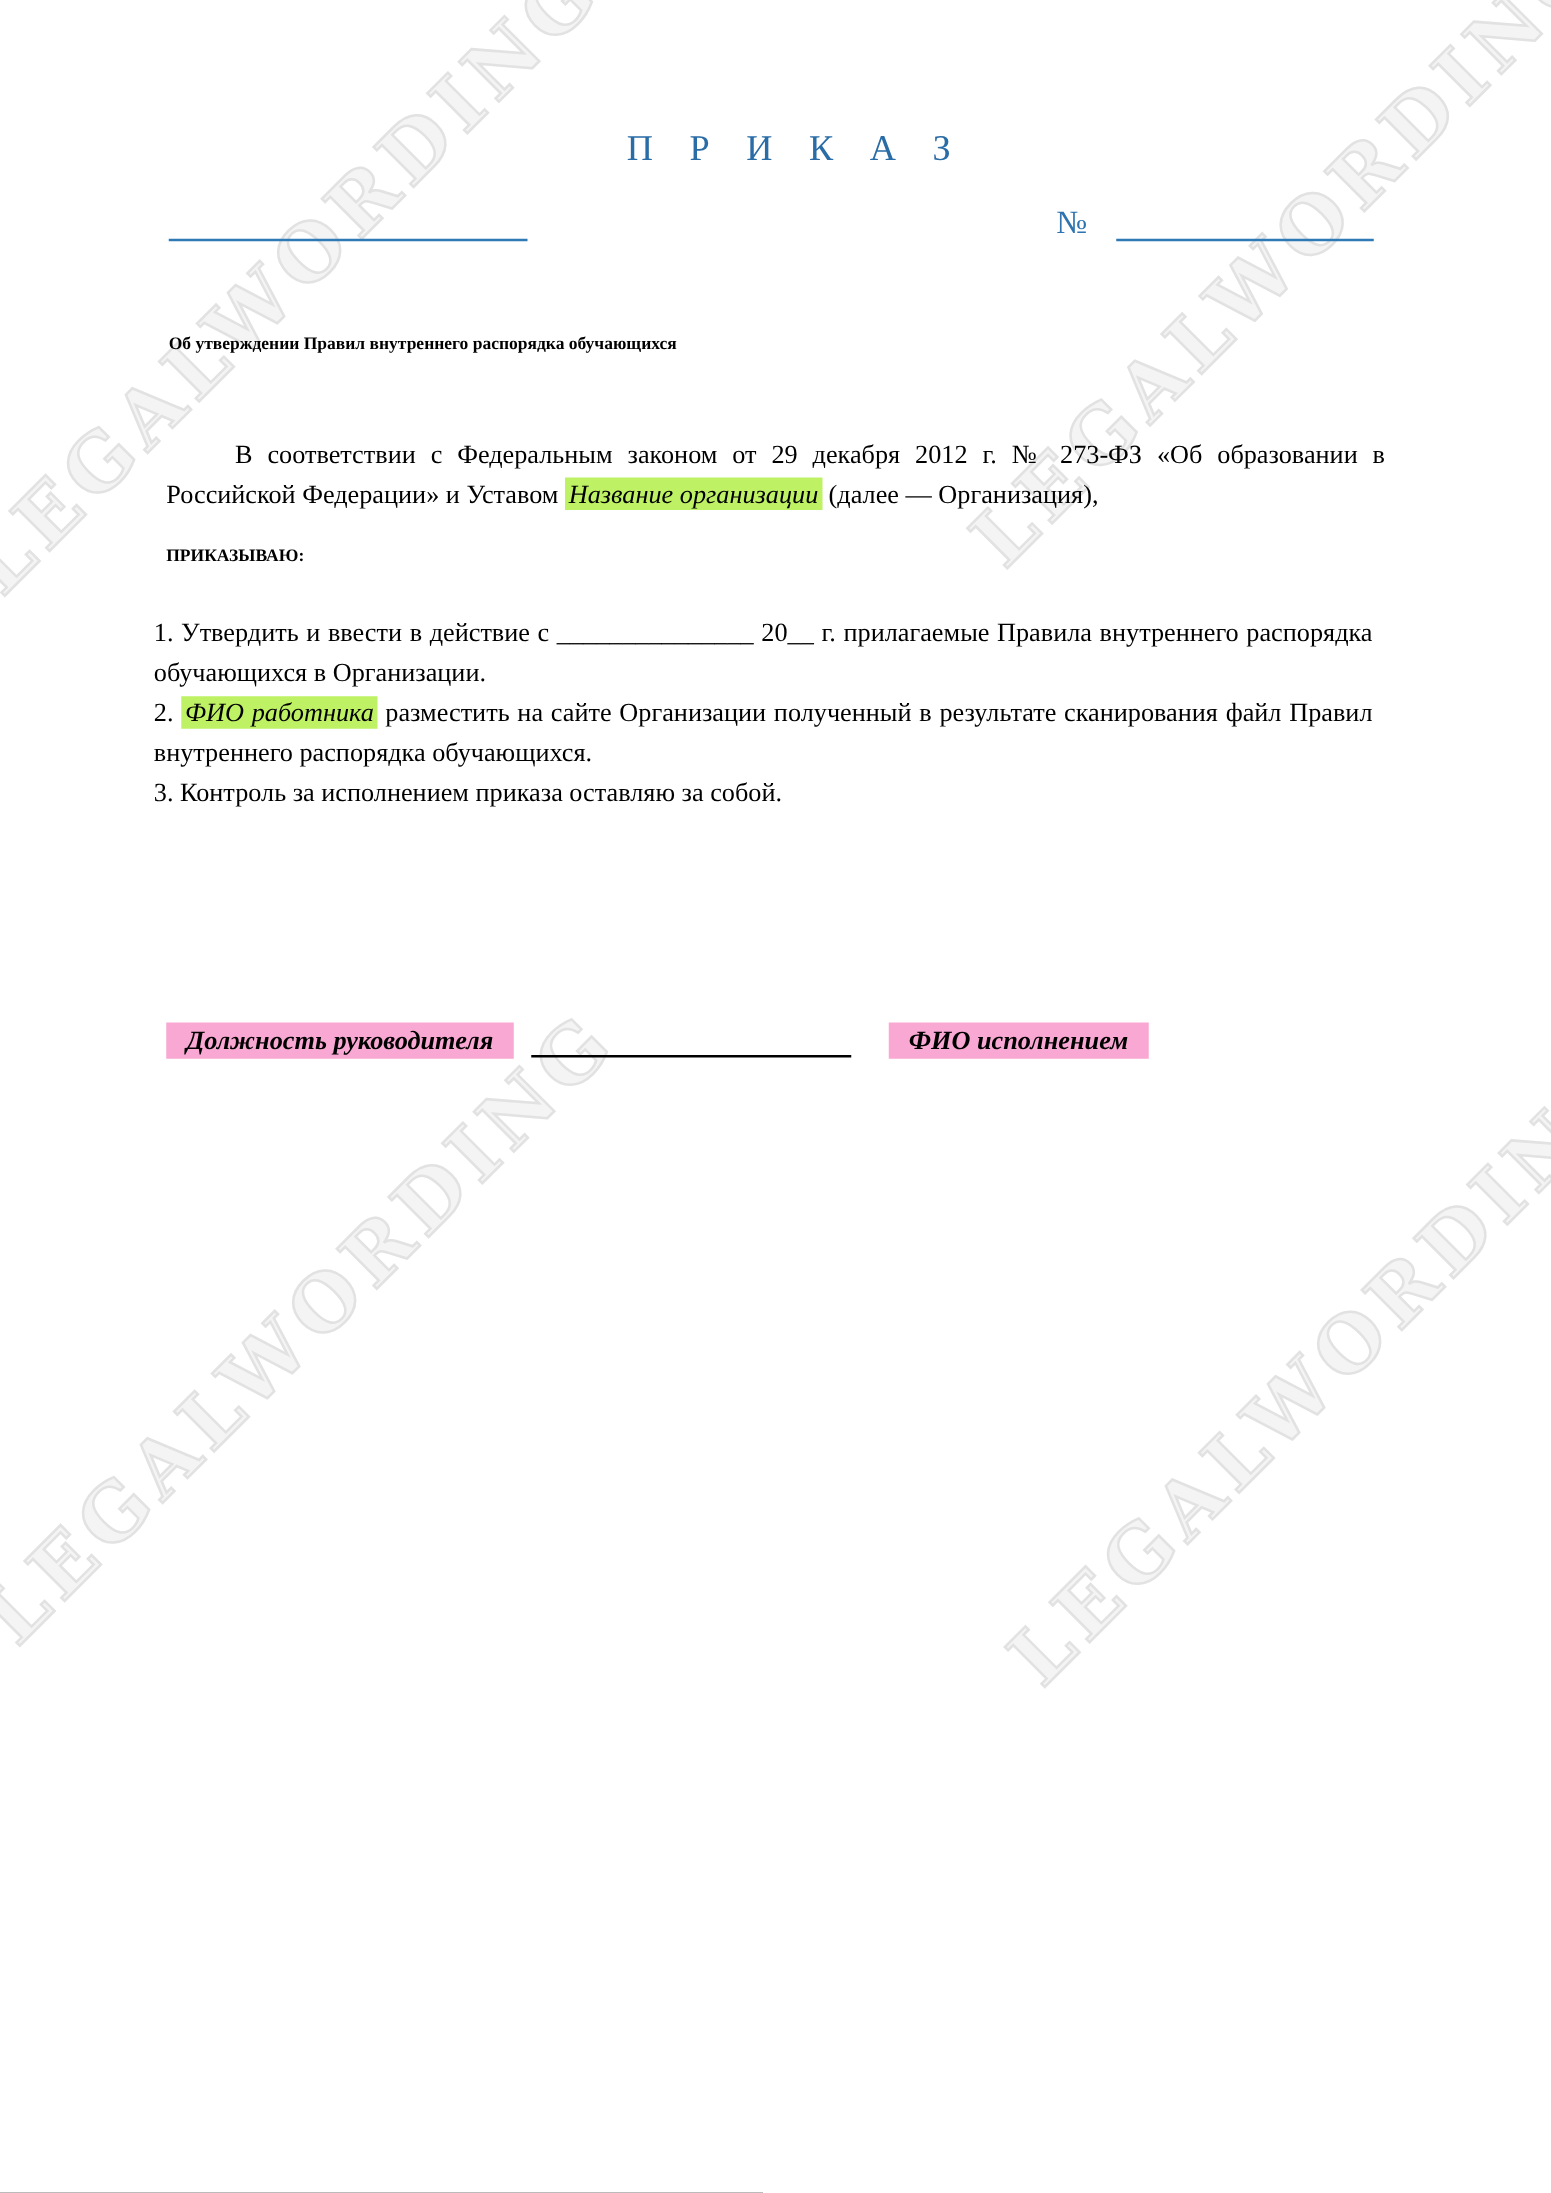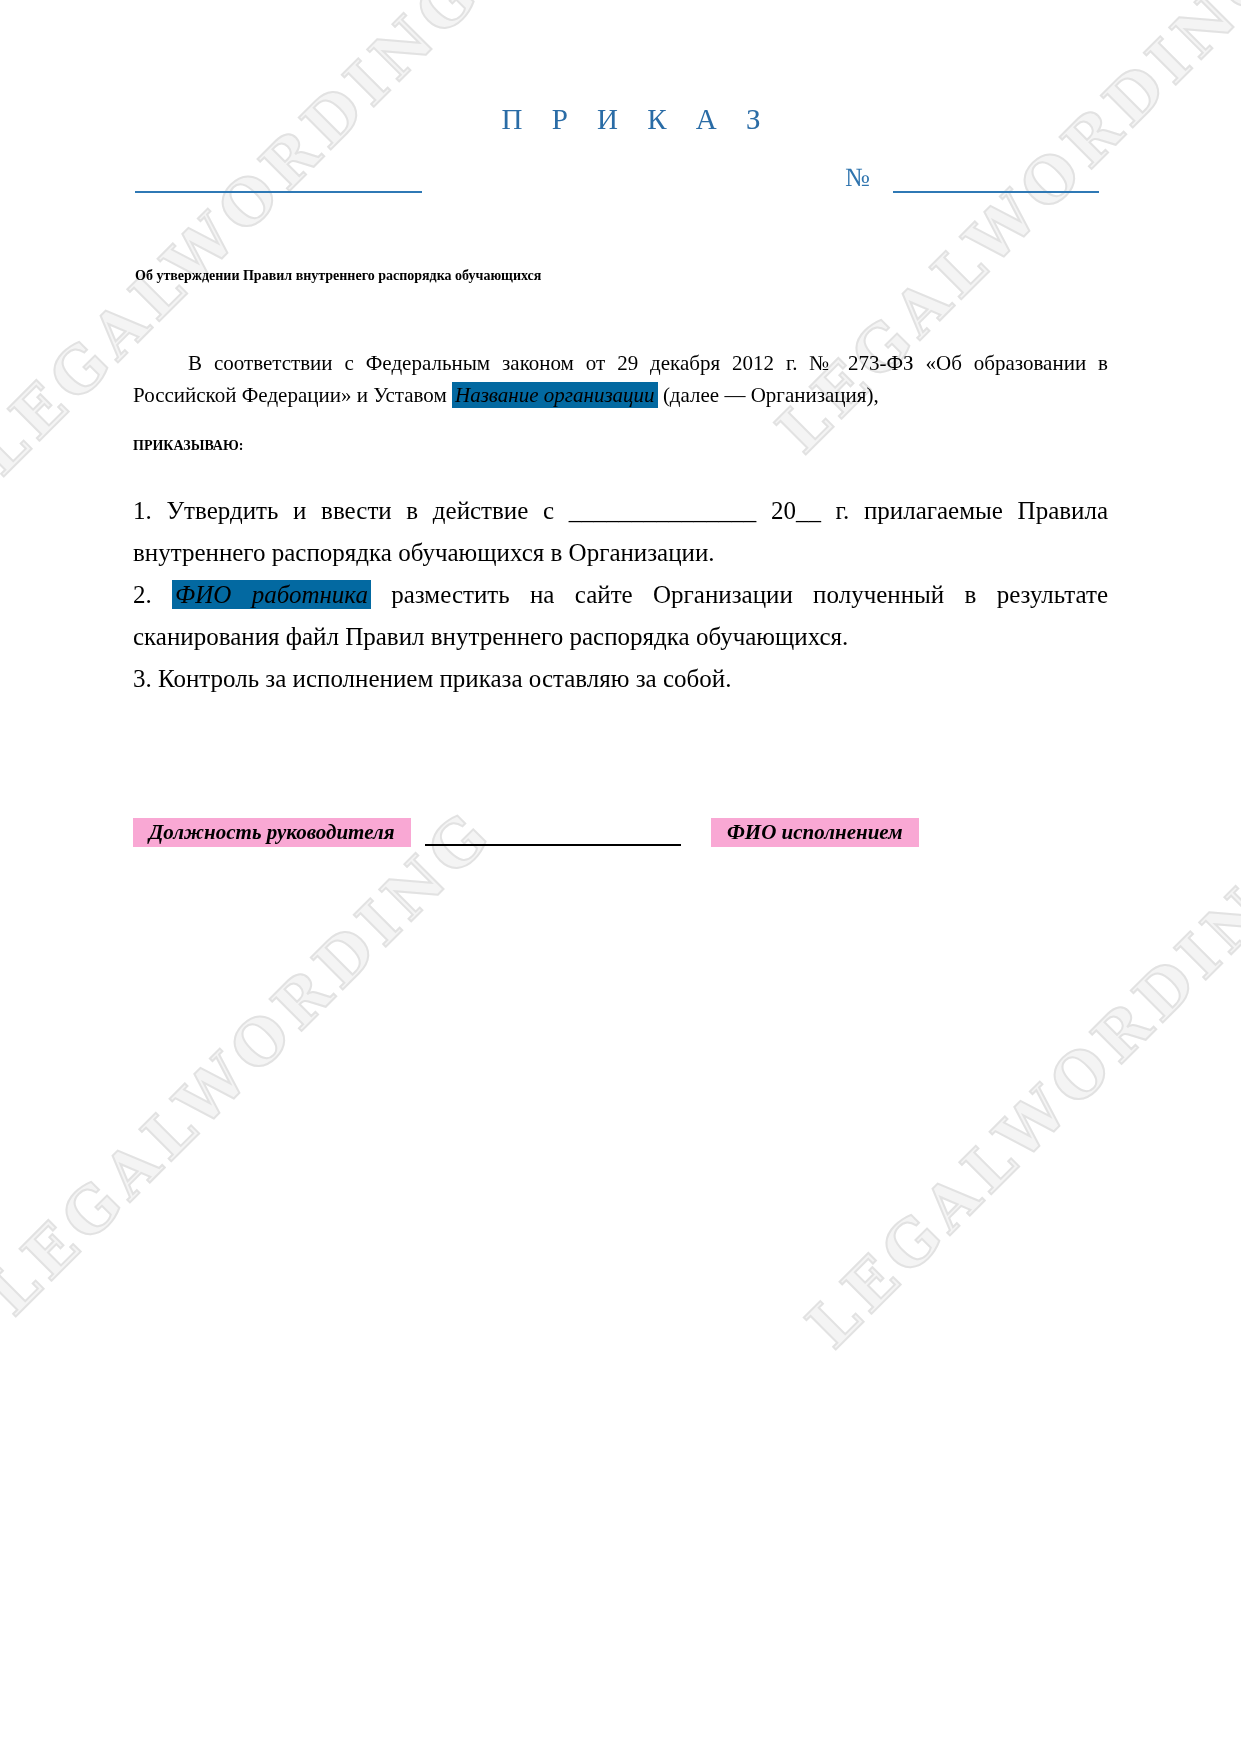--- a/index.html
+++ b/index.html
@@ -39,25 +39,25 @@
   }
   .preamble {
     position:absolute; top:326px; left:133px; width:975px;
     font-size:21px; line-height:32px; text-align:justify; text-indent:55px;
   }
   .order-word {
     position:absolute; top:438px; left:133px; width:975px;
     font-size:14px; font-weight:bold;
   }
   .order-list {
-    position:absolute; top:490px; left:133px; width:975px;
-    font-size:25px; line-height:42px; text-align:justify;
+    position:absolute; top:490px; left:123px; width:975px;
+    font-size:21px; line-height:32px; text-align:justify;
   }
   .order-list p { margin:0; }
-  .hl { background:#0369a1; padding:1px 3px; }
+  .hl { background:#bef264; padding:1px 3px; }
   .hl-italic { font-style:italic; }
 
   .signature { position:absolute; top:818px; left:133px; width:975px; height:40px; font-size:21px; }
   .sig-label {
     font-weight:bold; font-style:italic; background:#f9a8d4; padding:2px 16px;
   }
   .sig-left  { position:absolute; left:0; top:0; }
   .sig-line  { position:absolute; left:292px; top:26px; width:256px; border-bottom:2px solid #000; }
   .sig-right { position:absolute; left:578px; top:0; }
 </style>

